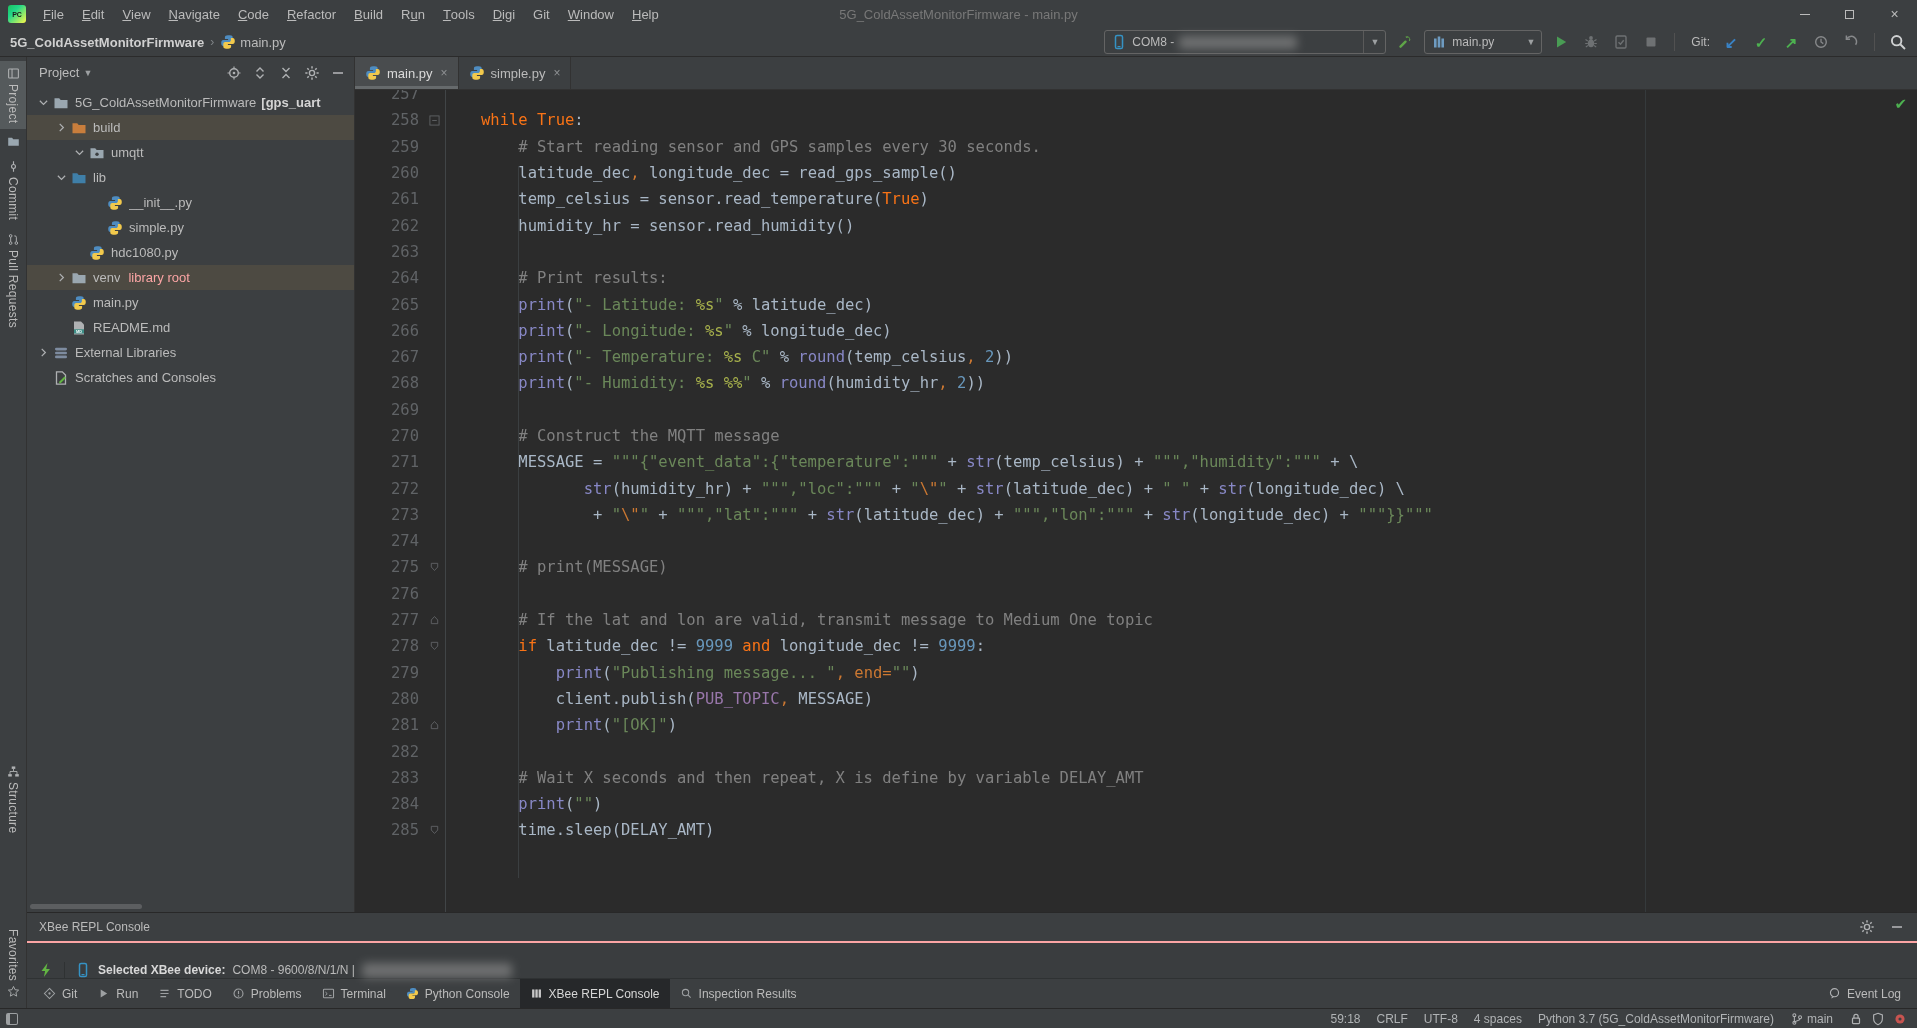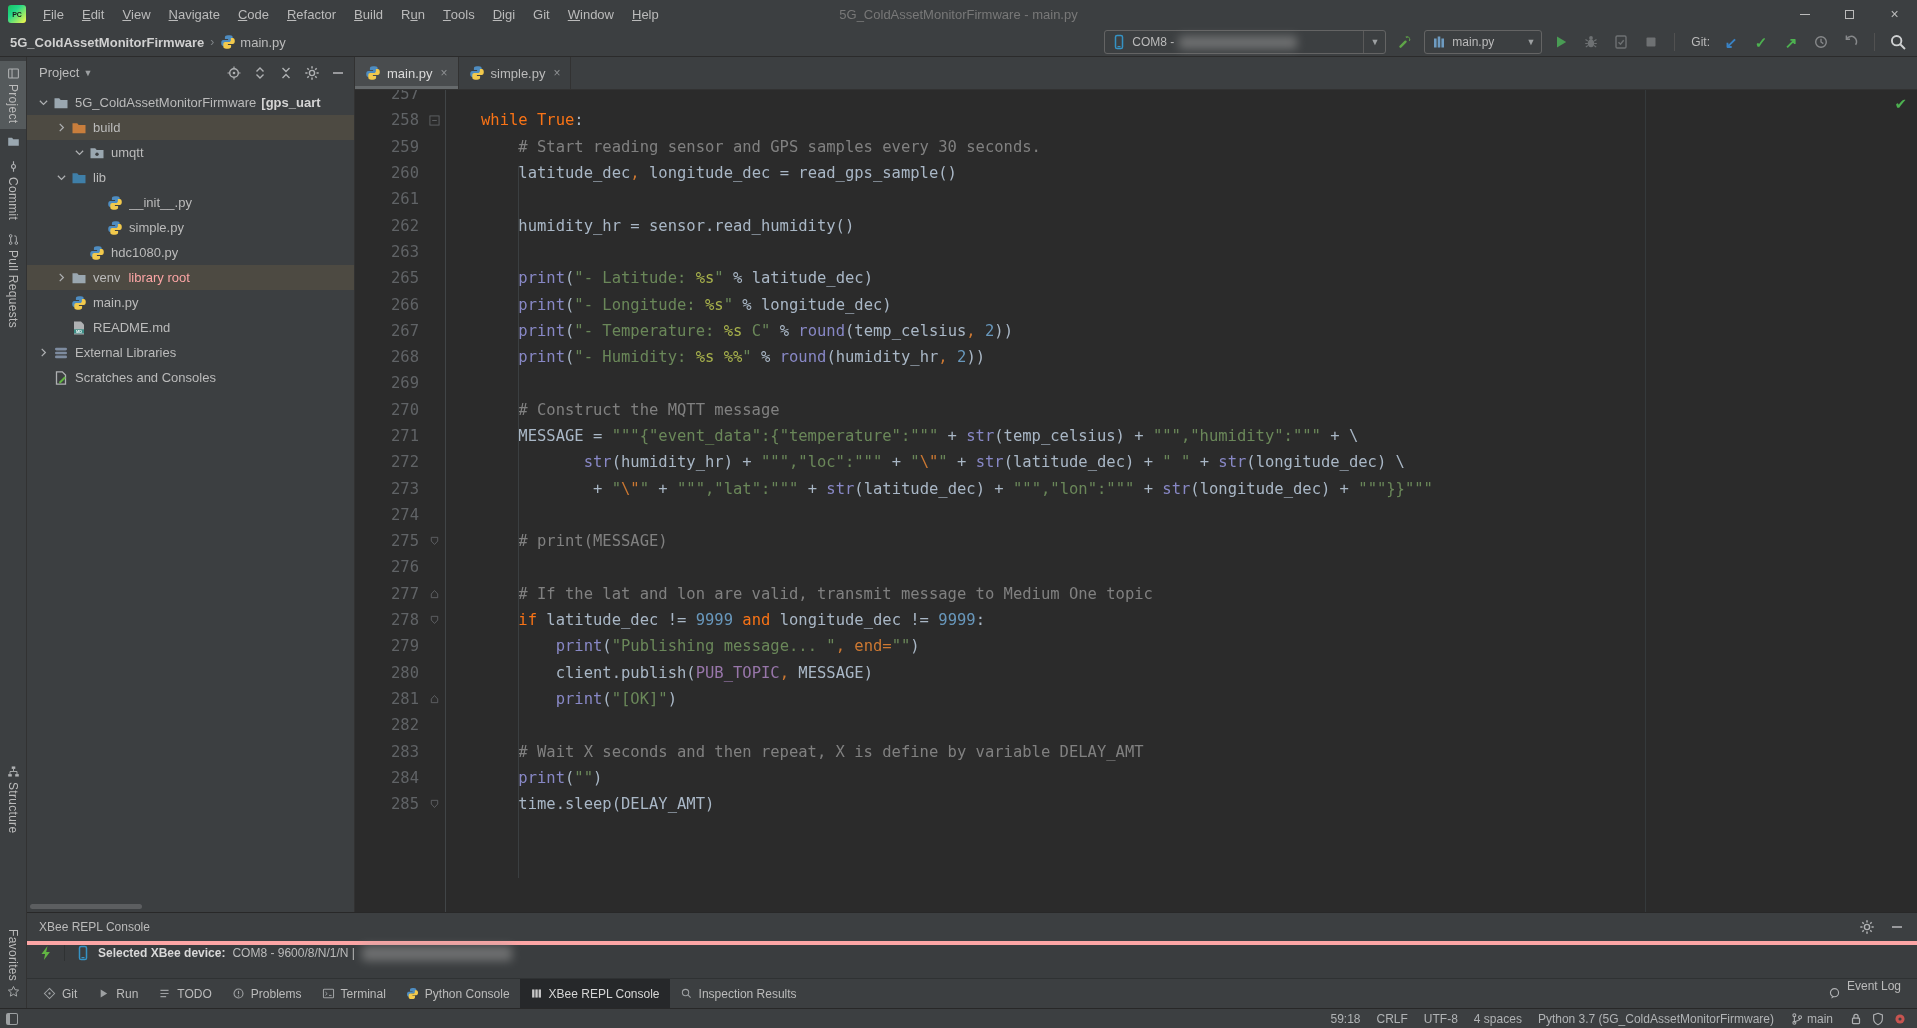--- a/index.html
+++ b/index.html
@@ -82,31 +82,31 @@
   .tk-p{color:#a9b7c6}.tk-k{color:#f97316}.tk-c{color:#808080}.tk-s{color:#6a8759}
   .tk-f{color:#a8b24c}.tk-b{color:#8888c6}.tk-n{color:#6897bb}.tk-m{color:#cc7832}
   .tk-e{color:#cc7832}.tk-v{color:#9876aa}
   .inspect-ok{position:absolute;top:5px;right:10px;color:#4db150;font-size:15px;font-family:"DejaVu Sans",sans-serif;}
 
   
   .console{height:66px;background:#3c3f41;border-top:1px solid #282828;display:flex;flex-direction:column;flex:none;}
   .console-header{height:28px;display:flex;align-items:center;padding:0 12px;flex:none;}
   .console-title{font-size:12px;color:#bbbbbb;}
   .console-hicons{margin-left:auto;display:flex;gap:14px;align-items:center;}
-  .console-toolbar{flex:1;display:flex;align-items:flex-start;border-top:4px solid #fca5a5;background:#3a3d3f;}
+  .console-toolbar{flex:1;display:flex;align-items:flex-end;border-top:2px solid #fca5a5;background:#3a3d3f;}
   .console-leftstrip{width:38px;border-right:1px solid #2f3233;display:flex;align-items:center;justify-content:center;flex:none;}
   .console-devrow{display:flex;align-items:center;gap:7px;padding:0 10px;}
   .dev-label{font-size:12px;font-weight:bold;color:#d8d8d8;}
   .dev-value{font-size:12px;color:#bbbbbb;}
 
   
   .bottom-bar{height:30px;background:#3c3f41;border-top:1px solid #2f3233;display:flex;align-items:stretch;padding-left:6px;flex:none;}
   .btab{display:flex;align-items:center;gap:6px;padding:0 10px;font-size:12px;color:#bbbbbb;}
   .btab.active{background:#26282a;color:#d6d6d6;}
-  .event-log{margin-left:auto;display:flex;gap:6px;padding:0 16px;font-size:12px;color:#bbbbbb;}
+  .event-log{margin-left:auto;display:flex;align-items:center;gap:6px;padding:0 16px;font-size:12px;color:#bbbbbb;}
 
   
   .statusbar{height:20px;background:#3c3f41;border-top:1px solid #282828;display:flex;align-items:center;padding:0 10px 0 6px;font-size:12px;color:#b0b3b5;flex:none;}
   .sb-right{margin-left:auto;display:flex;align-items:center;gap:16px;}
   .sb-item{white-space:nowrap;}
   .sb-branch{display:flex;align-items:center;gap:3px;}
   .sb-icons{display:flex;align-items:center;gap:8px;}
   .sb-toggle{width:12px;height:12px;border:1px solid #9da0a2;border-left-width:4px;border-radius:2px;}
   .ico{display:inline-flex;align-items:center;justify-content:center;line-height:0;}
 </style>
@@ -548,23 +548,24 @@
             <div class="indent-guide"></div>
             <div class="margin-line"></div>
             <div class="code-lines" id="codelines">
                 <div class="code-row"><span class="gutter-num">257</span><span class="fold-col"></span><span class="code-text"></span></div>
                 <div class="code-row"><span class="gutter-num">258</span><span class="fold-col"><svg width="11" height="11" viewBox="0 0 12 12">
                       <rect x="1" y="1" width="10" height="10" fill="#2b2b2b" stroke="#606366"></rect>
                       <path d="M3.5 6h5" stroke="#606366"></path>
                     </svg></span><span class="code-text"><span class="tk-k">while</span><span class="tk-p"> </span><span class="tk-k">True</span><span class="tk-p">:</span></span></div>
                 <div class="code-row"><span class="gutter-num">259</span><span class="fold-col"></span><span class="code-text"><span class="tk-c">    # Start reading sensor and GPS samples every 30 seconds.</span></span></div>
                 <div class="code-row"><span class="gutter-num">260</span><span class="fold-col"></span><span class="code-text"><span class="tk-p">    latitude_dec</span><span class="tk-m">,</span><span class="tk-p"> longitude_dec = read_gps_sample()</span></span></div>
-                <div class="code-row"><span class="gutter-num">261</span><span class="fold-col"></span></div>
+                <div class="code-row"><span class="gutter-num">261</span><span class="fold-col"></span><span class="code-text"><span class="tk-p">    temp_celsius = sensor.read_temperature(</span><span class="tk-k">True</span><span class="tk-p">)</span></span></div>
                 <div class="code-row"><span class="gutter-num">262</span><span class="fold-col"></span><span class="code-text"><span class="tk-p">    humidity_hr = sensor.read_humidity()</span></span></div>
                 <div class="code-row"><span class="gutter-num">263</span><span class="fold-col"></span><span class="code-text"></span></div>
+                <div class="code-row"><span class="gutter-num">264</span><span class="fold-col"></span><span class="code-text"><span class="tk-c">    # Print results:</span></span></div>
                 <div class="code-row"><span class="gutter-num">265</span><span class="fold-col"></span><span class="code-text"><span class="tk-p">    </span><span class="tk-b">print</span><span class="tk-p">(</span><span class="tk-s">"- Latitude: </span><span class="tk-f">%s</span><span class="tk-s">"</span><span class="tk-p"> % latitude_dec)</span></span></div>
                 <div class="code-row"><span class="gutter-num">266</span><span class="fold-col"></span><span class="code-text"><span class="tk-p">    </span><span class="tk-b">print</span><span class="tk-p">(</span><span class="tk-s">"- Longitude: </span><span class="tk-f">%s</span><span class="tk-s">"</span><span class="tk-p"> % longitude_dec)</span></span></div>
                 <div class="code-row"><span class="gutter-num">267</span><span class="fold-col"></span><span class="code-text"><span class="tk-p">    </span><span class="tk-b">print</span><span class="tk-p">(</span><span class="tk-s">"- Temperature: </span><span class="tk-f">%s</span><span class="tk-s"> C"</span><span class="tk-p"> % </span><span class="tk-b">round</span><span class="tk-p">(temp_celsius</span><span class="tk-m">,</span><span class="tk-p"> </span><span class="tk-n">2</span><span class="tk-p">))</span></span></div>
                 <div class="code-row"><span class="gutter-num">268</span><span class="fold-col"></span><span class="code-text"><span class="tk-p">    </span><span class="tk-b">print</span><span class="tk-p">(</span><span class="tk-s">"- Humidity: </span><span class="tk-f">%s</span><span class="tk-s"> </span><span class="tk-f">%%</span><span class="tk-s">"</span><span class="tk-p"> % </span><span class="tk-b">round</span><span class="tk-p">(humidity_hr</span><span class="tk-m">,</span><span class="tk-p"> </span><span class="tk-n">2</span><span class="tk-p">))</span></span></div>
                 <div class="code-row"><span class="gutter-num">269</span><span class="fold-col"></span><span class="code-text"></span></div>
                 <div class="code-row"><span class="gutter-num">270</span><span class="fold-col"></span><span class="code-text"><span class="tk-c">    # Construct the MQTT message</span></span></div>
                 <div class="code-row"><span class="gutter-num">271</span><span class="fold-col"></span><span class="code-text"><span class="tk-p">    MESSAGE = </span><span class="tk-s">"""{"event_data":{"temperature":"""</span><span class="tk-p"> + </span><span class="tk-b">str</span><span class="tk-p">(temp_celsius) + </span><span class="tk-s">""","humidity":"""</span><span class="tk-p"> + \</span></span></div>
                 <div class="code-row"><span class="gutter-num">272</span><span class="fold-col"></span><span class="code-text"><span class="tk-p">           </span><span class="tk-b">str</span><span class="tk-p">(humidity_hr) + </span><span class="tk-s">""","loc":"""</span><span class="tk-p"> + </span><span class="tk-s">"</span><span class="tk-e">\"</span><span class="tk-s">"</span><span class="tk-p"> + </span><span class="tk-b">str</span><span class="tk-p">(latitude_dec) + </span><span class="tk-s">" "</span><span class="tk-p"> + </span><span class="tk-b">str</span><span class="tk-p">(longitude_dec) \</span></span></div>
                 <div class="code-row"><span class="gutter-num">273</span><span class="fold-col"></span><span class="code-text"><span class="tk-p">            + </span><span class="tk-s">"</span><span class="tk-e">\"</span><span class="tk-s">"</span><span class="tk-p"> + </span><span class="tk-s">""","lat":"""</span><span class="tk-p"> + </span><span class="tk-b">str</span><span class="tk-p">(latitude_dec) + </span><span class="tk-s">""","lon":"""</span><span class="tk-p"> + </span><span class="tk-b">str</span><span class="tk-p">(longitude_dec) + </span><span class="tk-s">"""}}"""</span></span></div>
                 <div class="code-row"><span class="gutter-num">274</span><span class="fold-col"></span><span class="code-text"></span></div>

